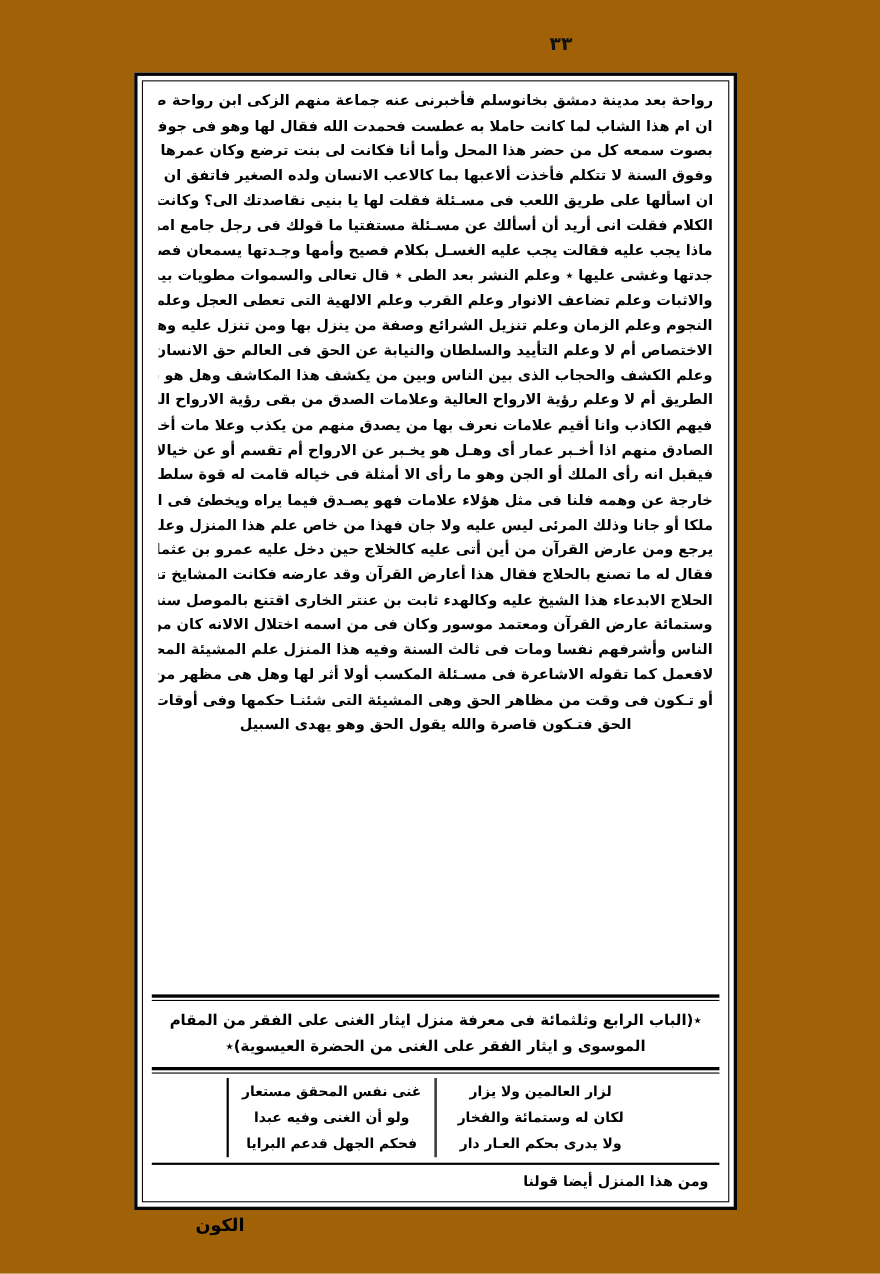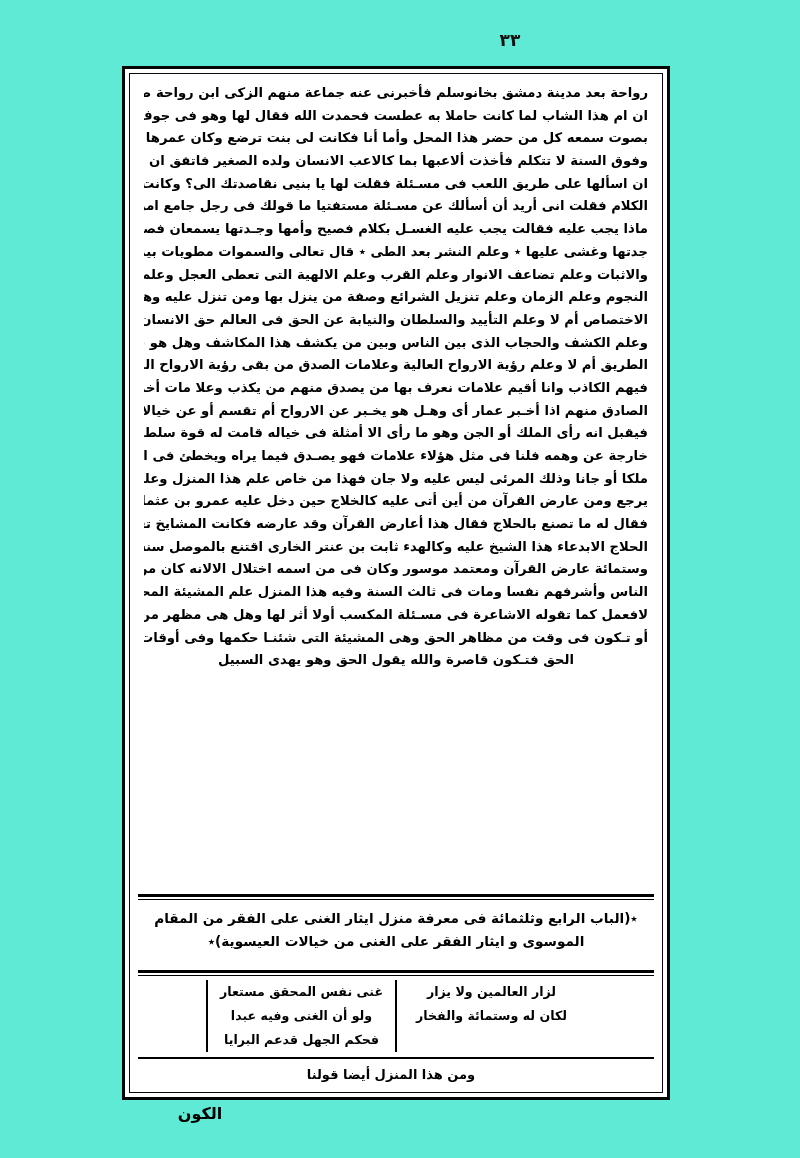--- a/index.html
+++ b/index.html
@@ -8,21 +8,21 @@
     width:800px;height:1158px;
     background:#ffffff;
     font-family:"DejaVu Sans","Liberation Sans",sans-serif;
     overflow:hidden;
     position:relative;
     color:#000;
   }
   #page{
     position:absolute;
     inset:0;
-    background:#5eead4;
+    background:#a16207;
   }
 
   
   .folio-number{
     position:absolute;
     top:30px; left:0; right:0;
     text-align:center;
     font-size:17px;
     font-weight:bold;
     letter-spacing:1px;
@@ -86,21 +86,21 @@
   .heading-rule{
     border-top:3px solid #000;
     margin:4px 0 0 0;
     height:0;
   }
   .heading-rule.thin{
     border-top:1.5px solid #000;
     margin-top:2px;
   }
   .heading-band{
-    padding:7px 10px 17px 10px;
+    padding:7px 10px 7px 10px;
     text-align:center;
   }
   .heading-line{
     direction:rtl;
     font-size:13.6px;
     line-height:23px;
     font-weight:700;
     white-space:nowrap;
     color:#000;
   }
@@ -146,21 +146,21 @@
   }
   .verse-rule-bot{
     border-top:2.6px solid #000;
     margin-top:1px;
     height:0;
   }
 
   
   .tail-note{
     direction:rtl;
-    text-align:center;
+    text-align:right;
     font-size:13px;
     line-height:21px;
     font-weight:600;
     padding:5px 10px 3px 0;
     white-space:nowrap;
     color:#000;
   }
 
   
   .catchword{
@@ -218,30 +218,31 @@
           <div class="body-line last">الحق فتـكون قاصرة والله يقول الحق وهو يهدى السبيل</div>
         </div>
 
         <div class="spacer"></div>
 
         <div class="heading-rule"></div>
         <div class="heading-rule thin"></div>
 
         <div class="heading-band">
           <div class="heading-line">٭(الباب الرابع وثلثمائة فى معرفة منزل ايثار الغنى على الفقر من المقام</div>
-          <div class="heading-line">الموسوى و ايثار الفقر على الغنى من خيالات العيسوية)٭</div>
+          <div class="heading-line">الموسوى و ايثار الفقر على الغنى من الحضرة العيسوية)٭</div>
         </div>
 
         <div class="verse-rule-top"></div>
         <div class="verse-rule-top2"></div>
 
         <div class="verse-table">
           <div class="verse-col left">
             <div class="verse-line">لزار العالمين ولا يزار</div>
             <div class="verse-line">لكان له وستمائة والفخار</div>
+            <div class="verse-line">ولا يدرى بحكم العـار دار</div>
           </div>
           <div class="verse-col right">
             <div class="verse-line">غنى نفس المحقق مستعار</div>
             <div class="verse-line">ولو أن الغنى وفيه عبدا</div>
             <div class="verse-line">فحكم الجهل قدعم البرايا</div>
           </div>
         </div>
 
         <div class="verse-rule-bot"></div>
 

